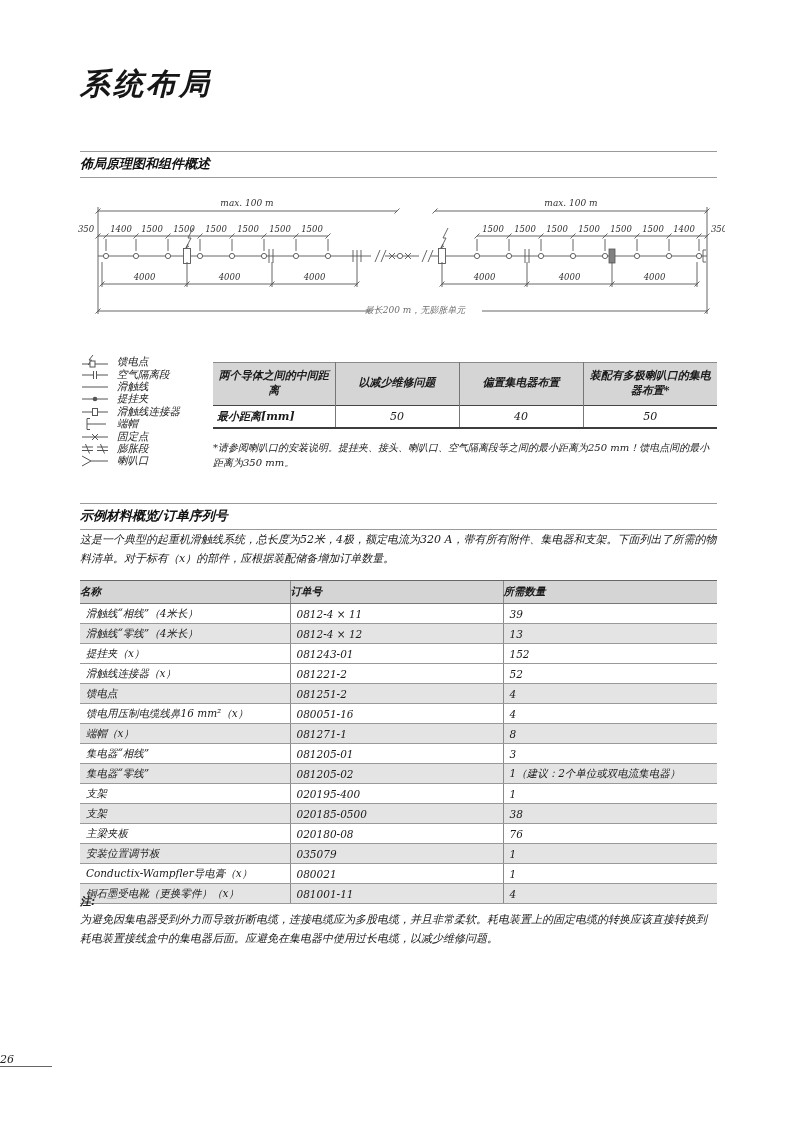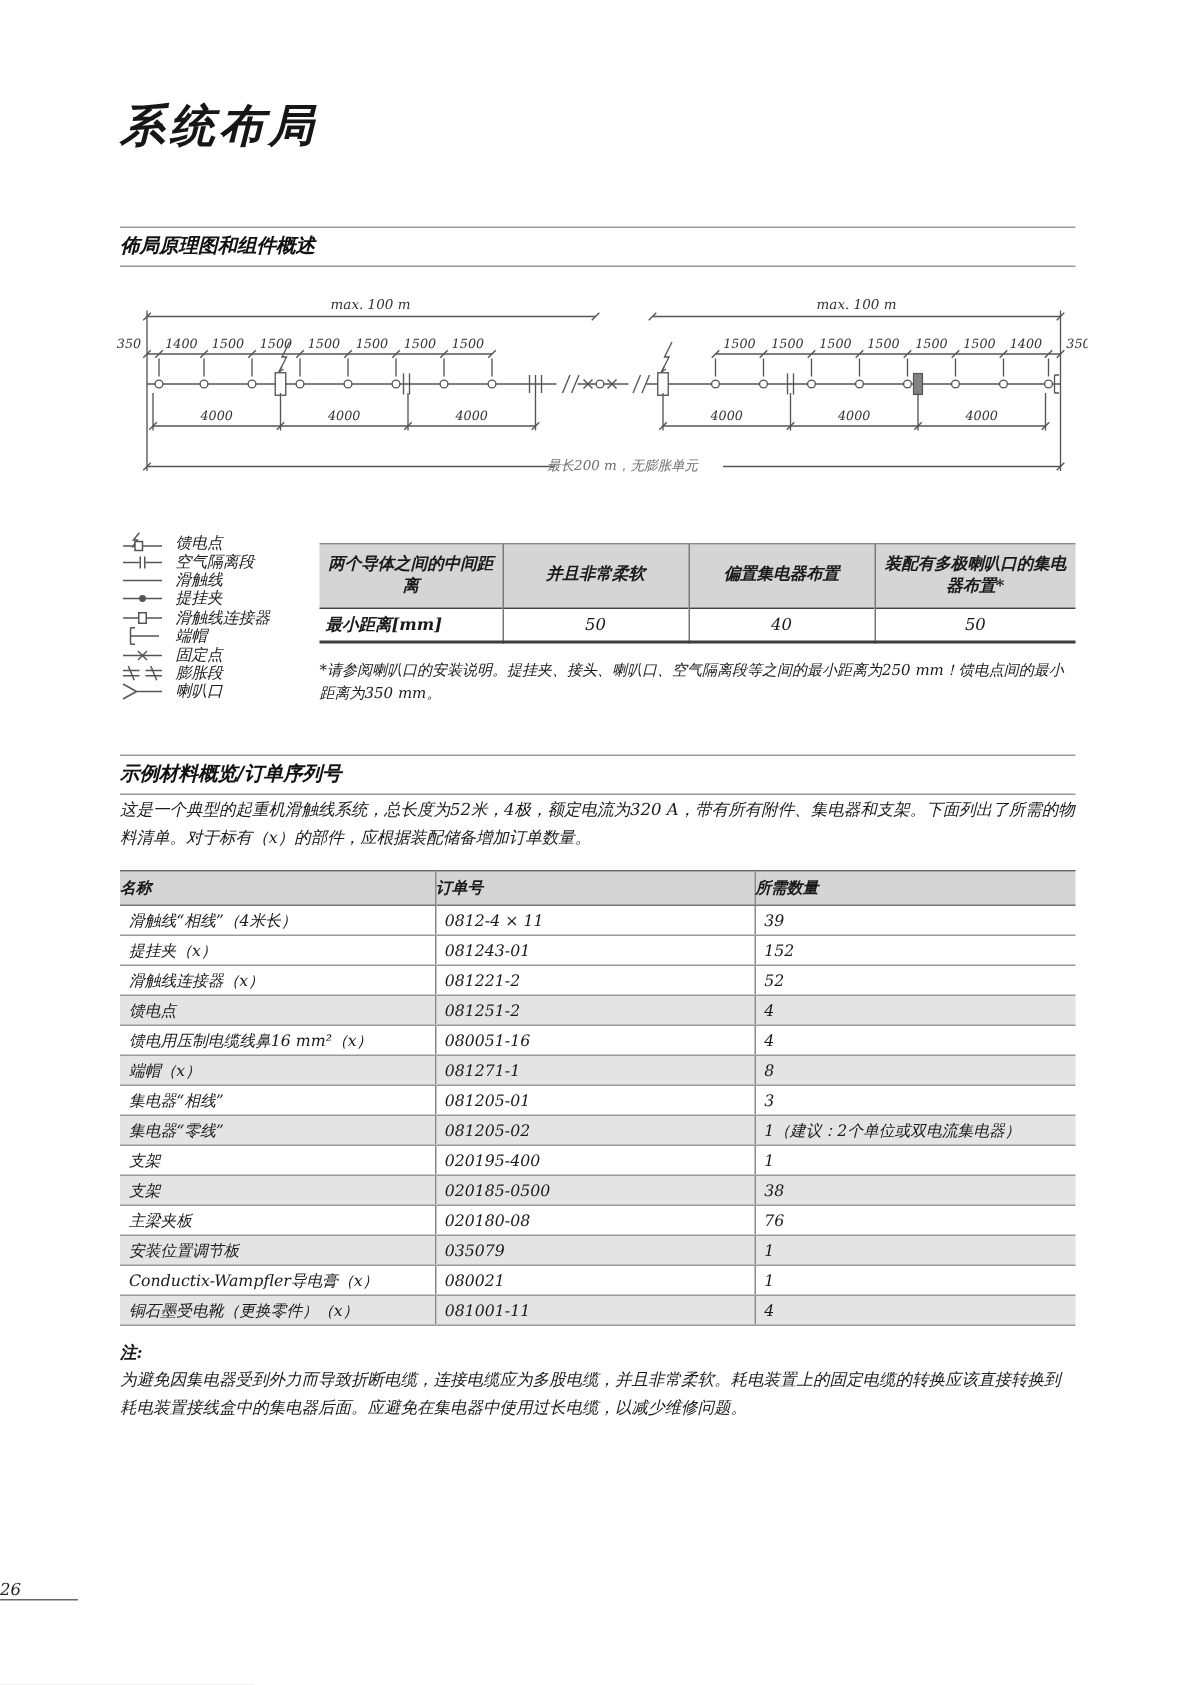--- a/index.html
+++ b/index.html
@@ -288,21 +288,21 @@
   <table class="abs dist-table" style="left:213px;top:362px;">
     <colgroup>
         <col style="width:122px">
         <col style="width:124px">
         <col style="width:124px">
         <col style="width:134px">
       </colgroup>
     <thead>
       <tr>
         <th>两个导体之间的中间距离</th>
-        <th>并且非常柔软</th>
+        <th>以减少维修问题</th>
         <th>偏置集电器布置</th>
         <th>装配有多极喇叭口的集电器布置*</th>
       </tr>
     </thead>
     <tbody>
       <tr>
         <td>最小距离[mm]</td>
         <td>50</td>
         <td>40</td>
         <td>50</td>
@@ -328,20 +328,25 @@
         <th>订单号</th>
         <th>所需数量</th>
       </tr>
     </thead>
     <tbody>
         <tr>
           <td>滑触线“相线”（4米长）</td>
           <td>0812-4 × 11</td>
           <td>39</td>
         </tr>
+        <tr class="alt">
+          <td>滑触线“零线”（4米长）</td>
+          <td>0812-4 × 12</td>
+          <td>13</td>
+        </tr>
         <tr>
           <td>提挂夹（x）</td>
           <td>081243-01</td>
           <td>152</td>
         </tr>
         <tr>
           <td>滑触线连接器（x）</td>
           <td>081221-2</td>
           <td>52</td>
         </tr>

